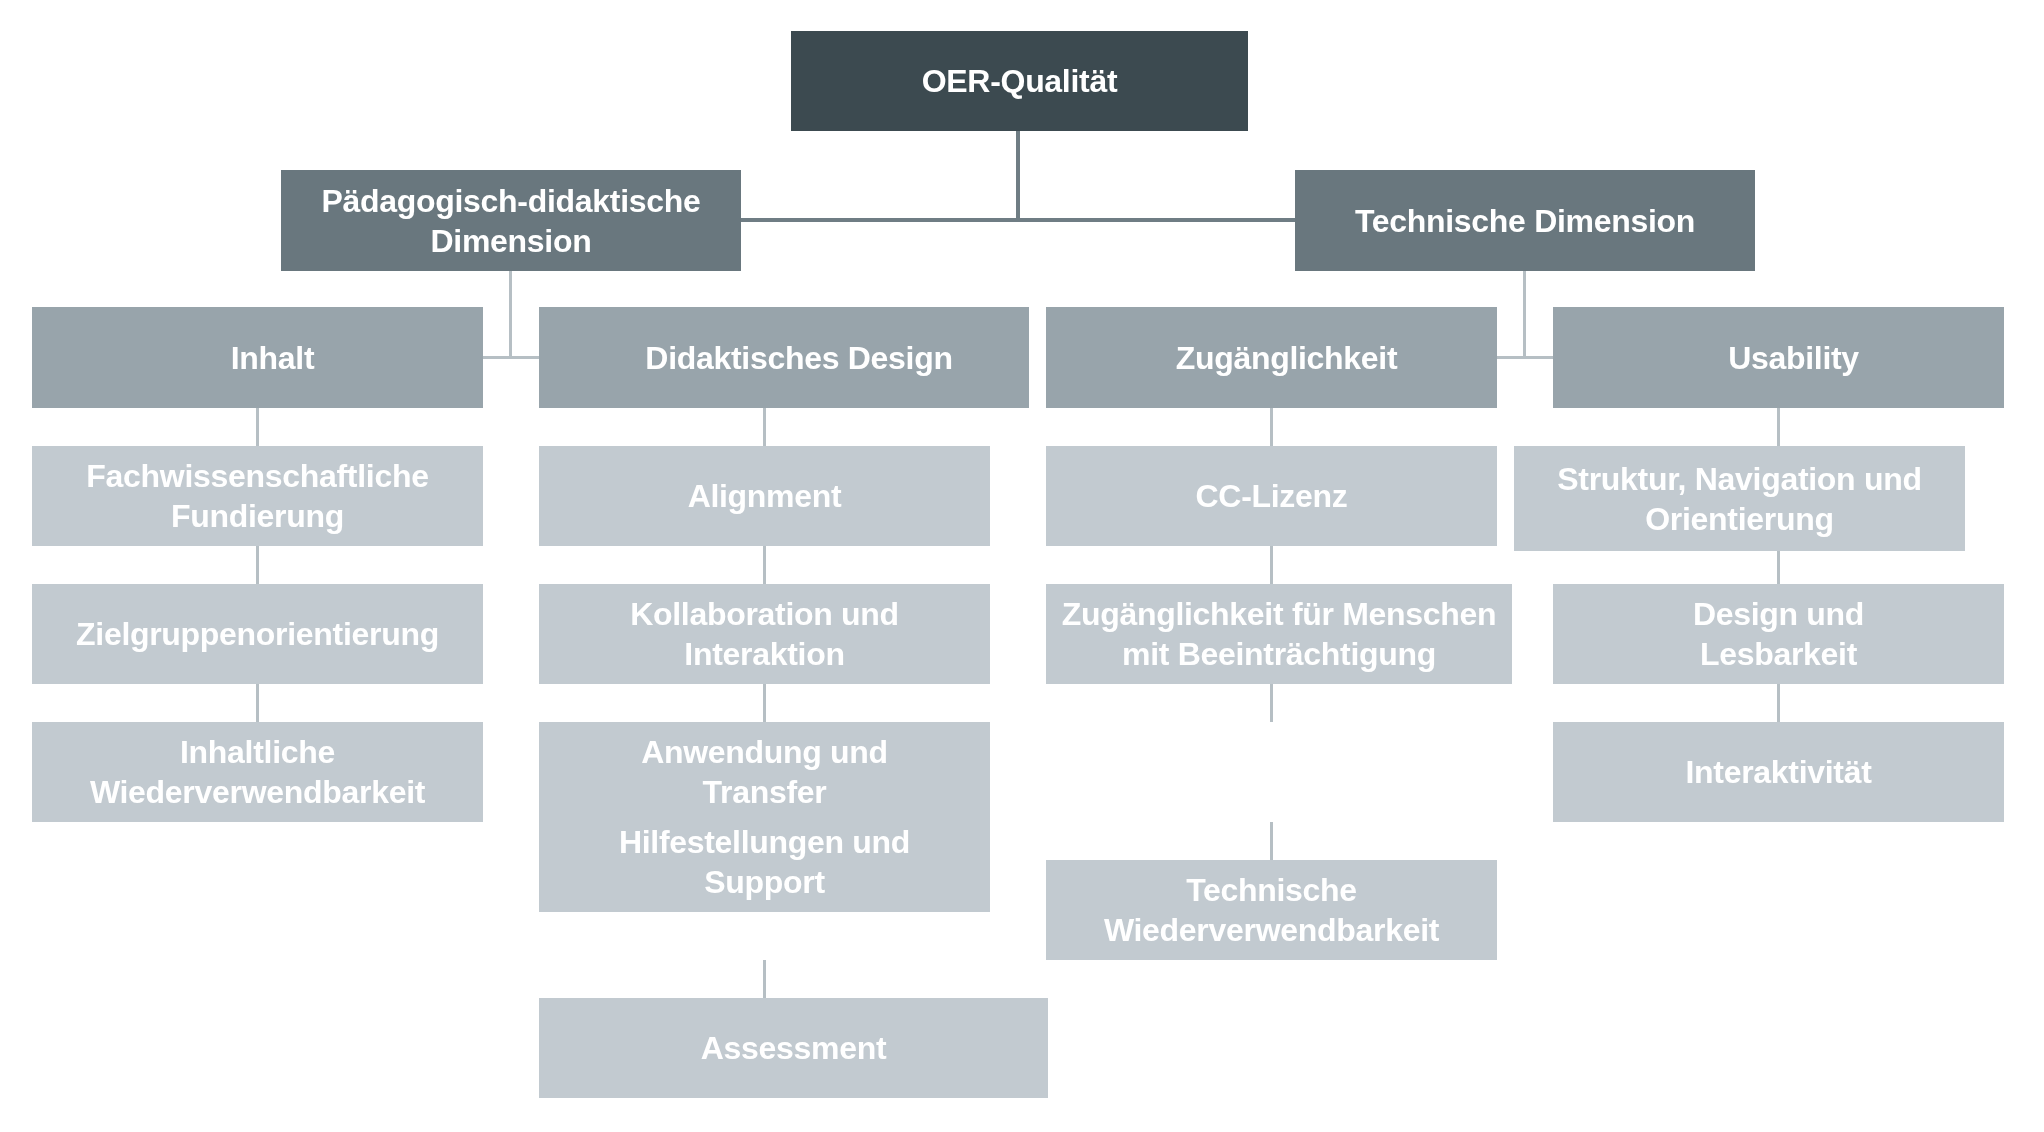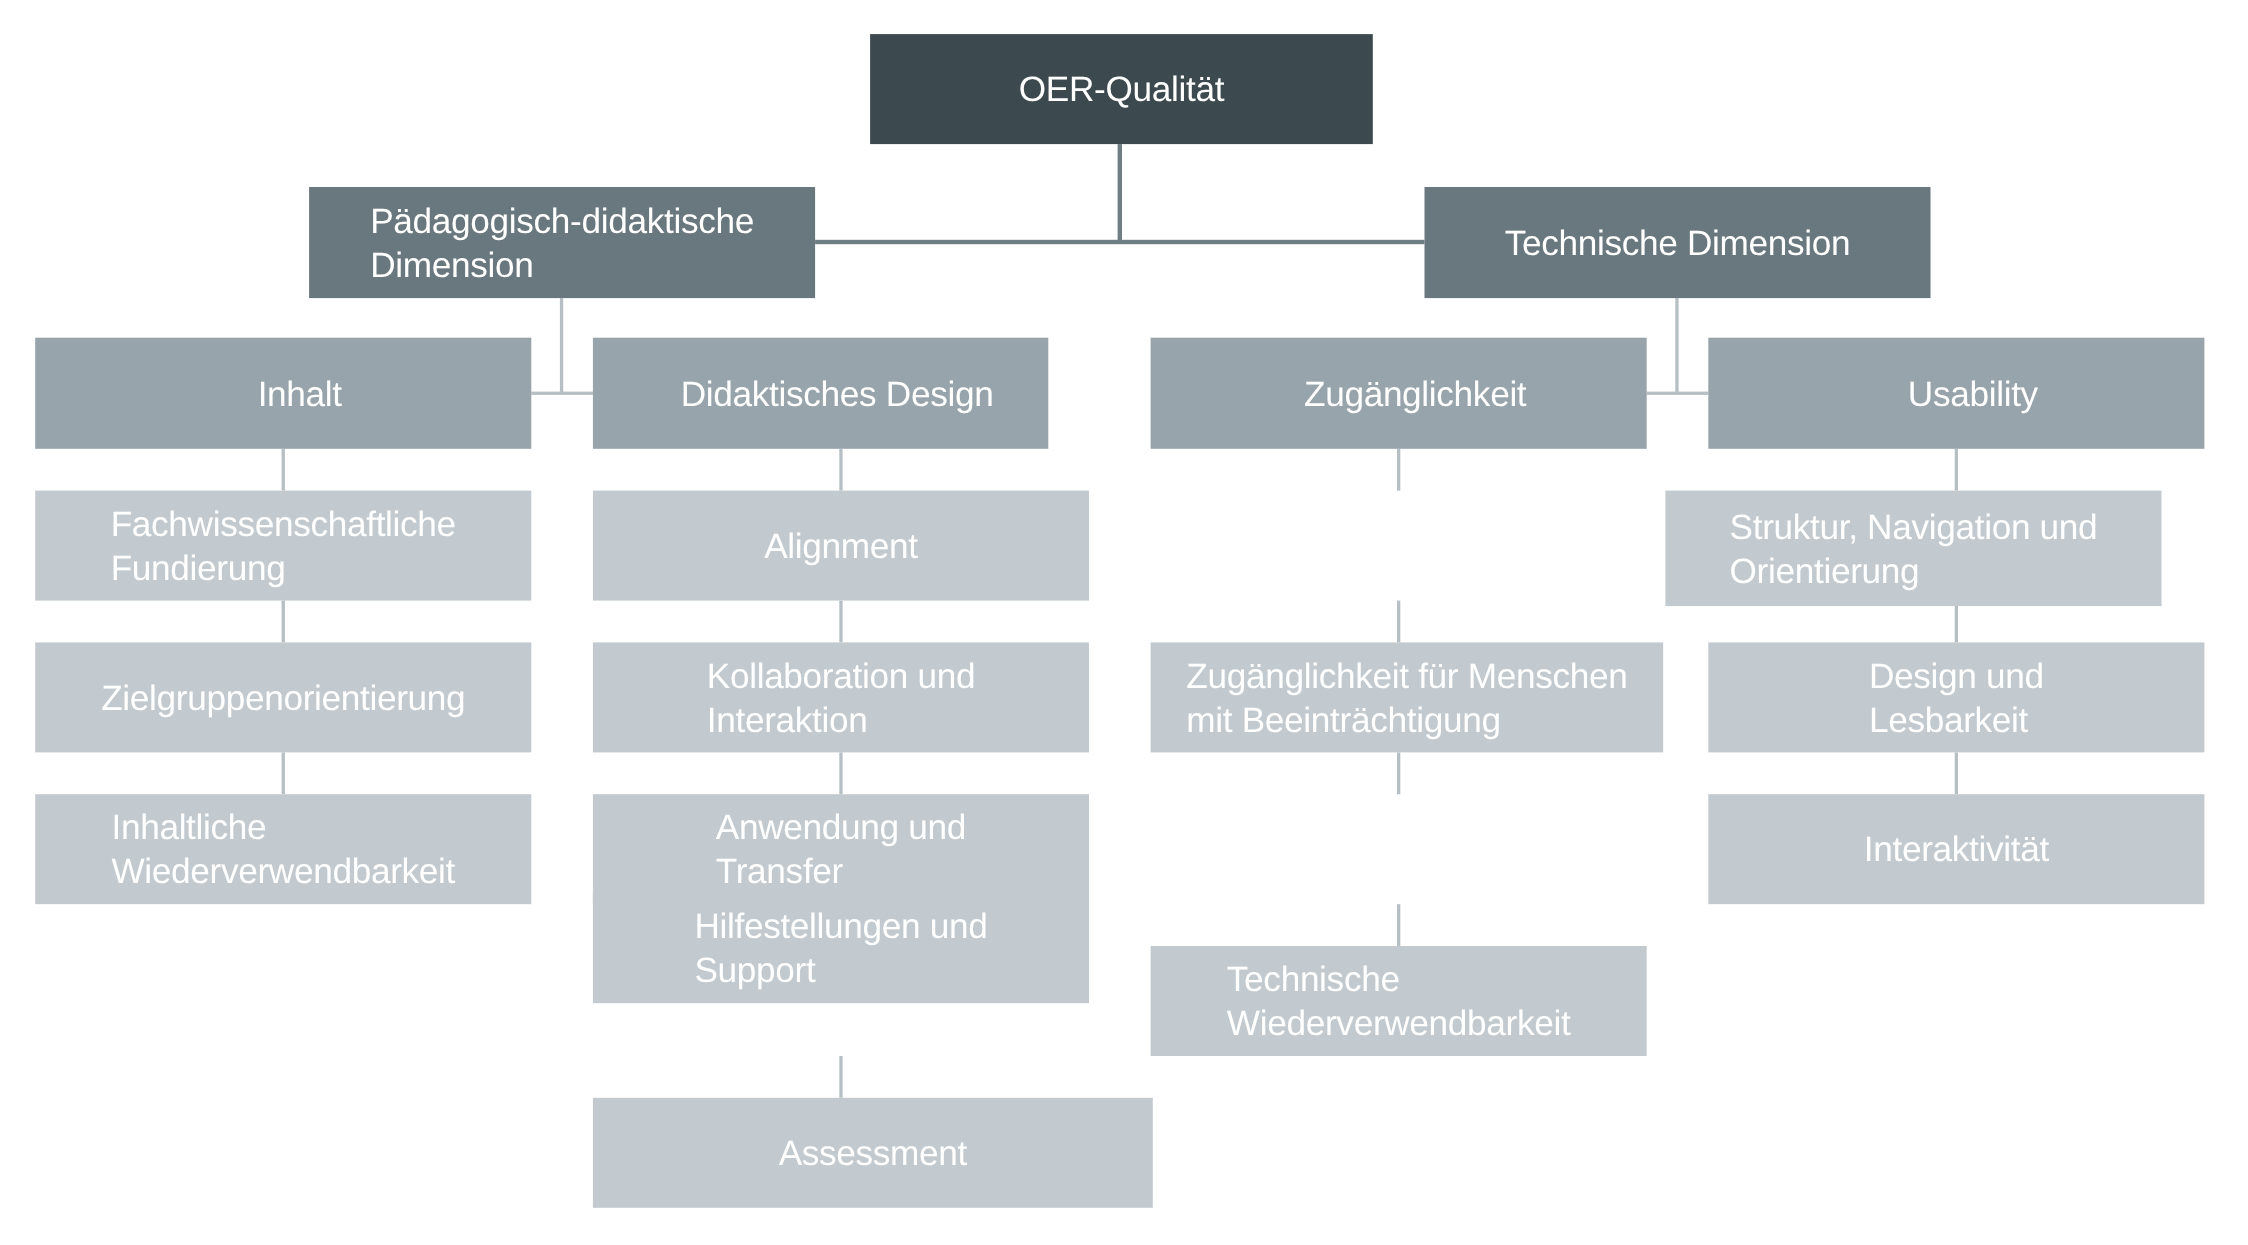--- a/index.html
+++ b/index.html
@@ -8,22 +8,22 @@
   }
   html,body{margin:0;padding:0;background:#fff;}
   .canvas{
     position:relative; width:2044px; height:1132px; overflow:hidden;
     background:var(--background,#fff);
     font-family:"Liberation Sans", sans-serif;
   }
   .box{
     position:absolute; box-sizing:border-box;
     display:flex; align-items:center; justify-content:center;
-    text-align:left; white-space:pre-line;
-    color:var(--text-color,#fff); font-weight:400; font-size:32px;
+    text-align:center; white-space:pre-line;
+    color:var(--text-color,#fff); font-weight:700; font-size:32px;
     line-height:1.25; letter-spacing:-0.3px; padding:0 2px;
   }
   .l1{background:var(--level1-bg,#3c4a50);}
   .l2{background:var(--level2-bg,#69777e);}
   .l3{background:var(--level3-bg,#98a4ab);padding-left:32px;}
   .l4{background:var(--level4-bg,#c2cad0);}
   .line{position:absolute;}
   .dark{background:var(--connector-dark,#6f7d84);}
   .light{background:var(--connector-light,#b6bfc4);}
 </style>
@@ -59,39 +59,40 @@
   <div class="line light" style="left:1777px;top:546px;width:3px;height:38px"></div>
   <div class="line light" style="left:1777px;top:684px;width:3px;height:38px"></div>
 
   <div class="box l1" style="left:791px;top:31px;width:457px;height:100px">OER-Qualität</div>
 
   <div class="box l2" style="left:281px;top:170px;width:460px;height:101px">Pädagogisch-didaktische
 Dimension</div>
   <div class="box l2" style="left:1295px;top:170px;width:460px;height:101px">Technische Dimension</div>
 
   <div class="box l3" style="left:32px;top:307px;width:451px;height:101px">Inhalt</div>
-  <div class="box l3" style="left:539px;top:307px;width:414px;height:101px">Didaktisches Design</div>
+  <div class="box l3" style="left:539px;top:307px;width:490px;height:101px">Didaktisches Design</div>
   <div class="box l3" style="left:1046px;top:307px;width:451px;height:101px">Zugänglichkeit</div>
   <div class="box l3" style="left:1553px;top:307px;width:451px;height:101px">Usability</div>
 
   <div class="box l4" style="left:32px;top:446px;width:451px;height:100px">Fachwissenschaftliche
 Fundierung</div>
   <div class="box l4" style="left:32px;top:584px;width:451px;height:100px">Zielgruppenorientierung</div>
   <div class="box l4" style="left:32px;top:722px;width:451px;height:100px">Inhaltliche
 Wiederverwendbarkeit</div>
 
   <div class="box l4" style="left:539px;top:446px;width:451px;height:100px">Alignment</div>
   <div class="box l4" style="left:539px;top:584px;width:451px;height:100px">Kollaboration und
 Interaktion</div>
   <div class="box l4" style="left:539px;top:722px;width:451px;height:100px">Anwendung und
 Transfer</div>
   <div class="box l4" style="left:539px;top:812px;width:451px;height:100px">Hilfestellungen und
 Support</div>
   <div class="box l4" style="left:539px;top:998px;width:509px;height:100px">Assessment</div>
 
+  <div class="box l4" style="left:1046px;top:446px;width:451px;height:100px">CC-Lizenz</div>
   <div class="box l4" style="left:1046px;top:584px;width:466px;height:100px">Zugänglichkeit für Menschen
 mit Beeinträchtigung</div>
   <div class="box l4" style="left:1046px;top:860px;width:451px;height:100px">Technische
 Wiederverwendbarkeit</div>
 
   <div class="box l4" style="left:1514px;top:446px;width:451px;height:105px">Struktur, Navigation und
 Orientierung</div>
   <div class="box l4" style="left:1553px;top:584px;width:451px;height:100px">Design und
 Lesbarkeit</div>
   <div class="box l4" style="left:1553px;top:722px;width:451px;height:100px">Interaktivität</div>

